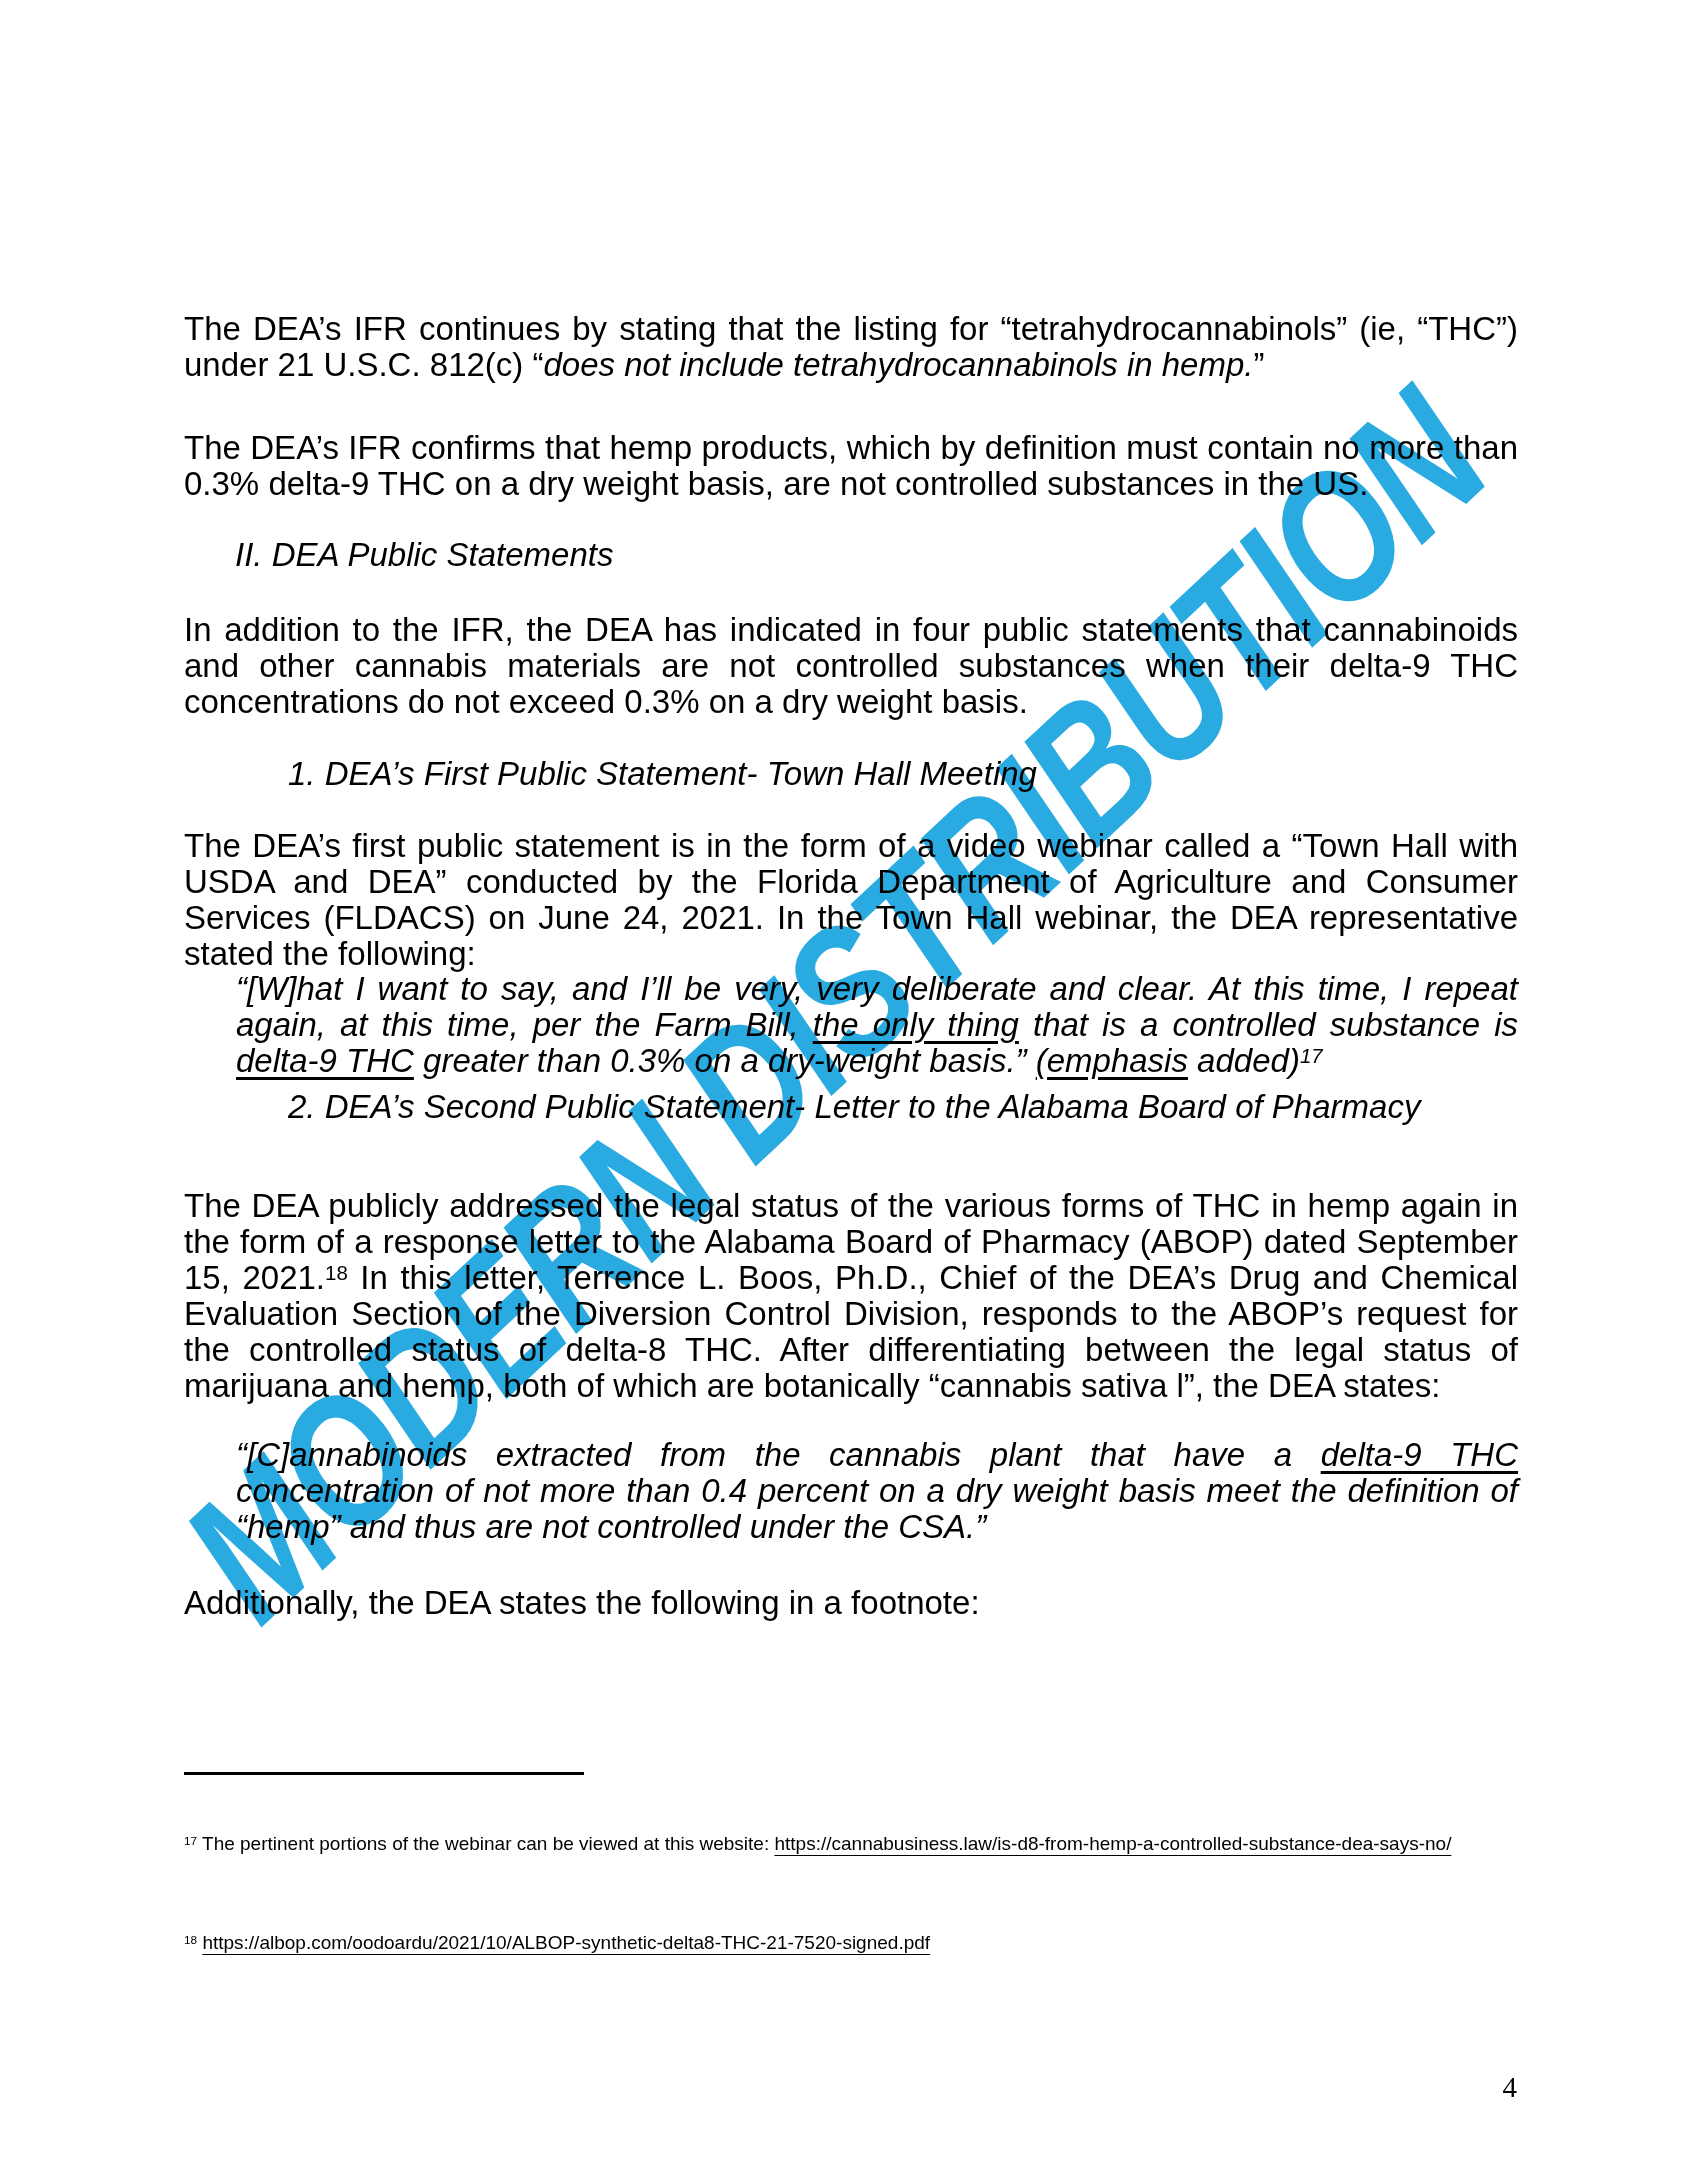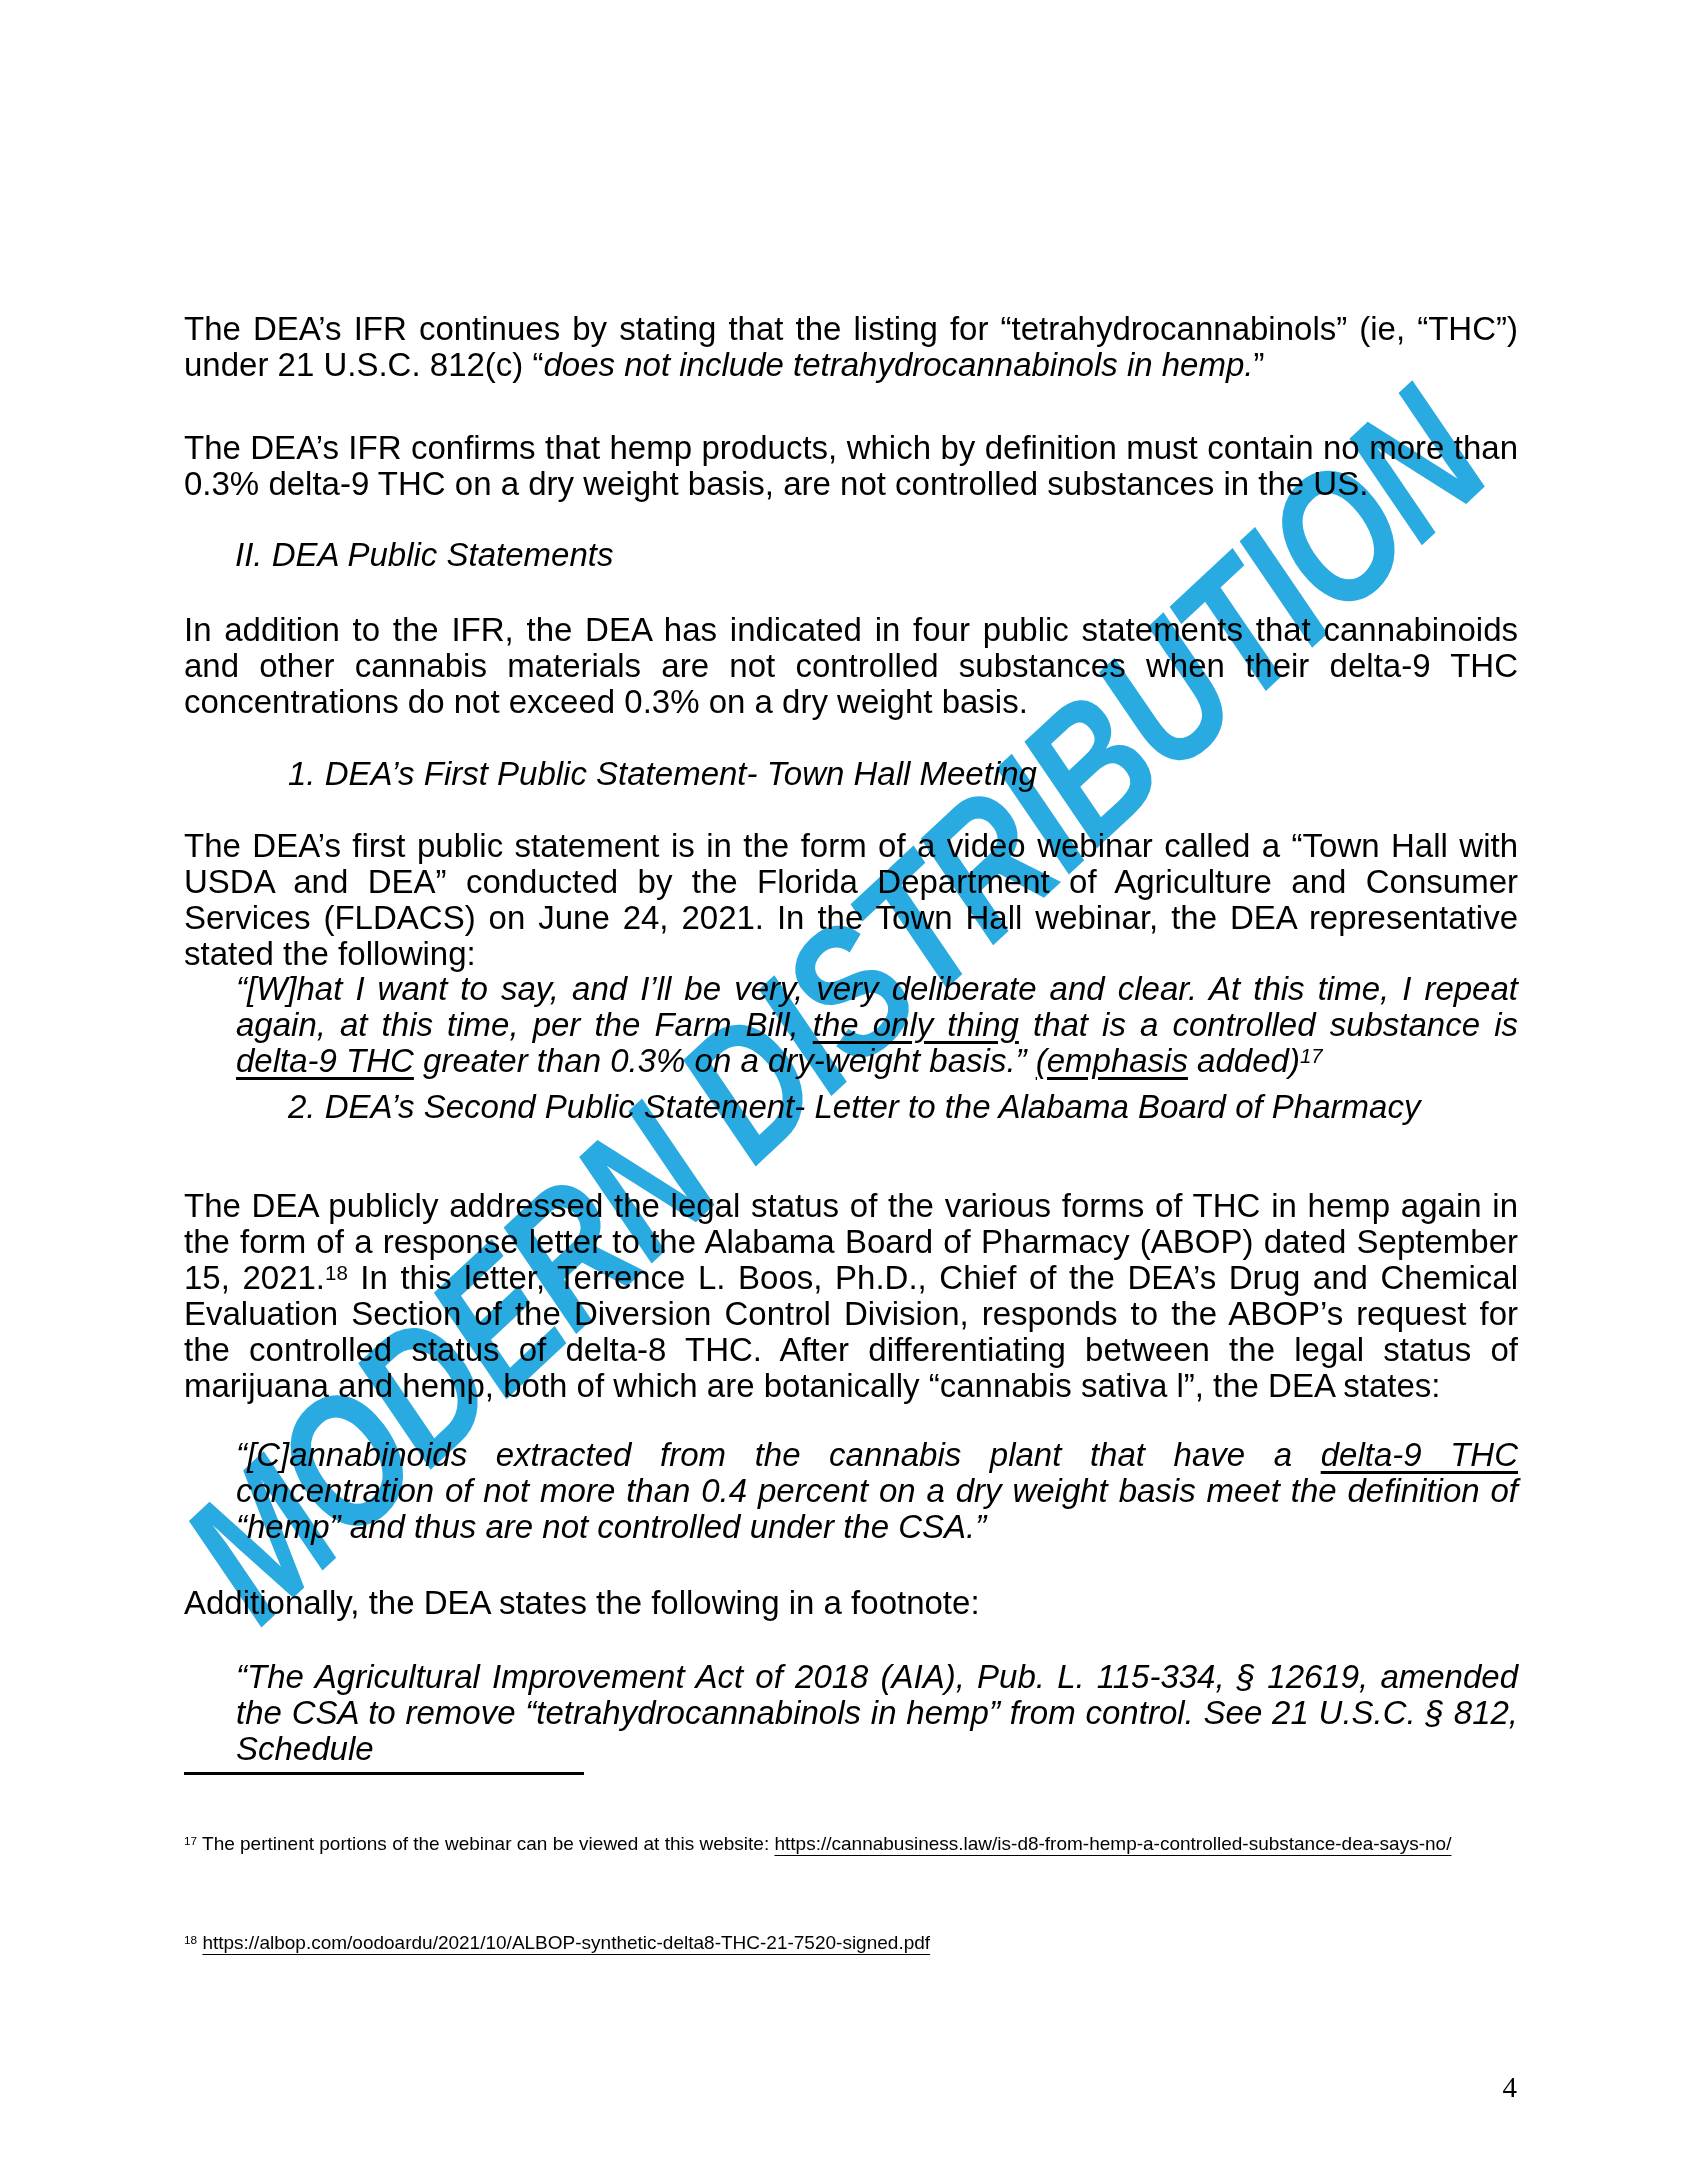--- a/index.html
+++ b/index.html
@@ -86,21 +86,20 @@
   <div class="block quote" style="top:971px"><span class="i">“[W]hat I want to say, and I’ll be very, very deliberate and clear. At this time, I repeat again, at this time, per the Farm Bill, </span><span class="iu">the only thing</span><span class="i"> that is a controlled substance is </span><span class="iu">delta-9 THC</span><span class="i"> greater than 0.3% on a dry-weight basis.” </span><span class="iu">(emphasis</span><span class="i"> added)</span><span class="i sup">17</span></div>
 
   <div class="block h-num" style="top:1089px"><span class="i">2. DEA’s Second Public Statement- Letter to the Alabama Board of Pharmacy</span></div>
 
   <div class="block" style="top:1188px"><span>The DEA publicly addressed the legal status of the various forms of THC in hemp again in the form of a response letter to the Alabama Board of Pharmacy (ABOP) dated September 15, 2021.</span><span class="sup">18</span><span> In this letter, Terrence L. Boos, Ph.D., Chief of the DEA’s Drug and Chemical Evaluation Section of the Diversion Control Division, responds to the ABOP’s request for the controlled status of delta-8 THC. After differentiating between the legal status of marijuana and hemp, both of which are botanically “cannabis sativa l”, the DEA states:</span></div>
 
   <div class="block quote" style="top:1437px"><span class="i">“[C]annabinoids extracted from the cannabis plant that have a </span><span class="iu">delta-9 THC</span><span class="i"> concentration of not more than 0.4 percent on a dry weight basis meet the definition of “hemp” and thus are not controlled under the CSA.”</span></div>
 
   <div class="block" style="top:1585px"><span>Additionally, the DEA states the following in a footnote:</span></div>
 
-  <div class="block quote" style="top:1659px"><span class="i">“The Agricultural Improvement Act of 2018 (AIA), Pub. L. 115-334, § 12619, amended the CSA to remove “tetrahydrocannabinols in hemp” from control. See 21 U.S.C. § 812, Schedule</span></div>
 
   <div class="separator"></div>
 
   <div class="block fn" style="top:1825px"><span class="sup">17</span><span> The pertinent portions of the webinar can be viewed at this website: </span><span class="link">https://cannabusiness.law/is-d8-from-hemp-a-controlled-substance-dea-says-no/</span></div>
   <div class="block fn" style="top:1924px"><span class="sup">18</span><span> </span><span class="link">https://albop.com/oodoardu/2021/10/ALBOP-synthetic-delta8-THC-21-7520-signed.pdf</span></div>
 
   <div class="pagenum">4</div>
 
 </div>
 

